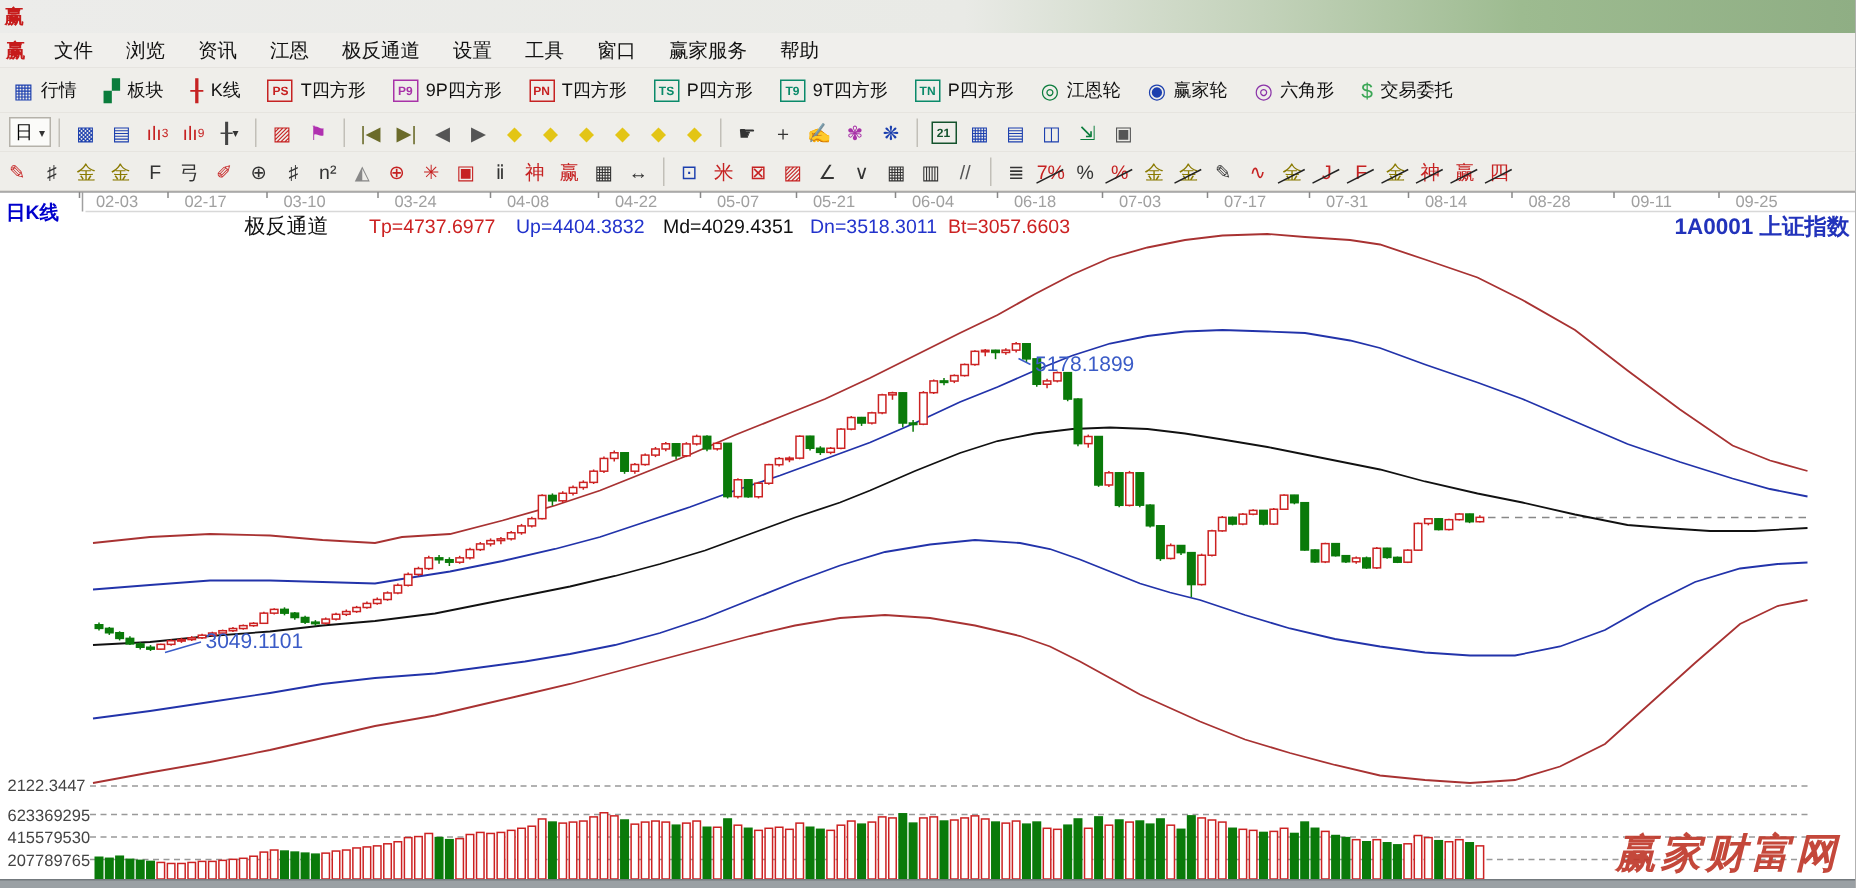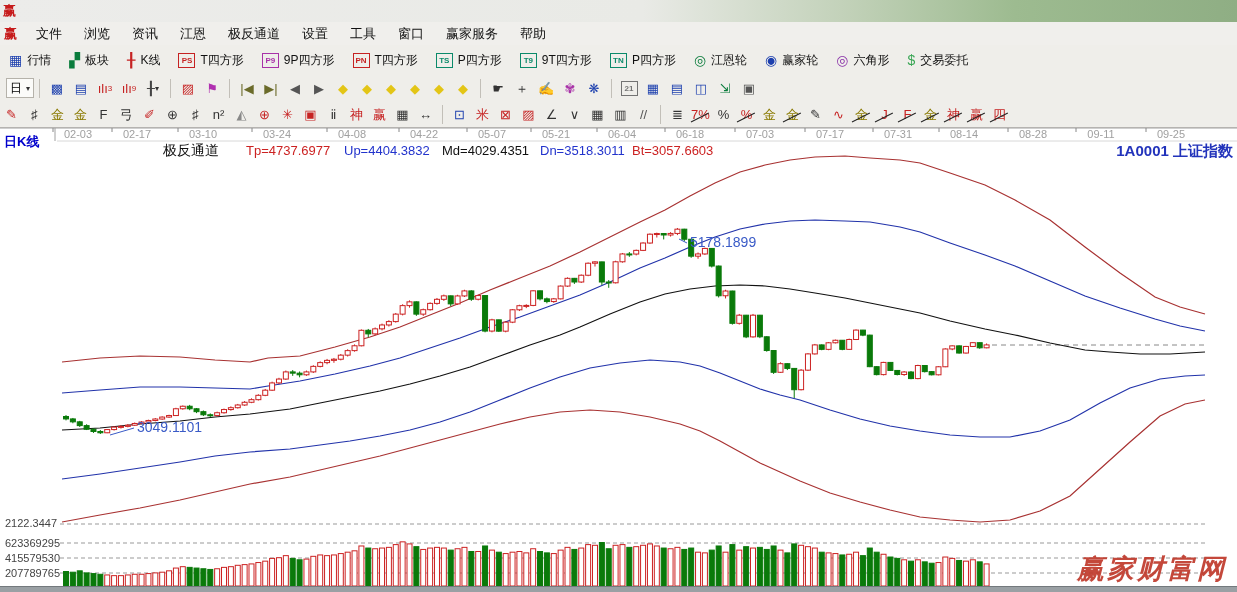--- a/index.html
+++ b/index.html
@@ -137,21 +137,21 @@
       <span class="icbox" style="color: rgb(227, 197, 22);">◆</span>
       <span class="icbox" style="color: rgb(227, 197, 22);">◆</span>
       <span class="icbox" style="color: rgb(227, 197, 22);">◆</span>
       <span class="sep"></span>
       <span class="icbox" style="color: rgb(51, 51, 51);">☛</span>
       <span class="icbox" style="color: rgb(51, 51, 51);">＋</span>
       <span class="icbox" style="color: rgb(163, 48, 48);">✍</span>
       <span class="icbox" style="color: rgb(168, 50, 168);">✾</span>
       <span class="icbox" style="color: rgb(28, 63, 174);">❋</span>
       <span class="sep"></span>
-      <span class="icbox" style="color: #737373;">
+      <span class="icbox" style="color: #14532d;">
         <span class="badge">21</span>
       </span>
       <span class="icbox" style="color: rgb(28, 63, 174);">▦</span>
       <span class="icbox" style="color: rgb(28, 63, 174);">▤</span>
       <span class="icbox" style="color: rgb(28, 63, 174);">◫</span>
       <span class="icbox" style="color: rgb(10, 124, 60);">⇲</span>
       <span class="icbox" style="color: rgb(85, 85, 85);">▣</span>
     </div>
   <div class="tb" id="tb3">
       <span class="icbox" style="color: rgb(198, 34, 34);">✎</span>

